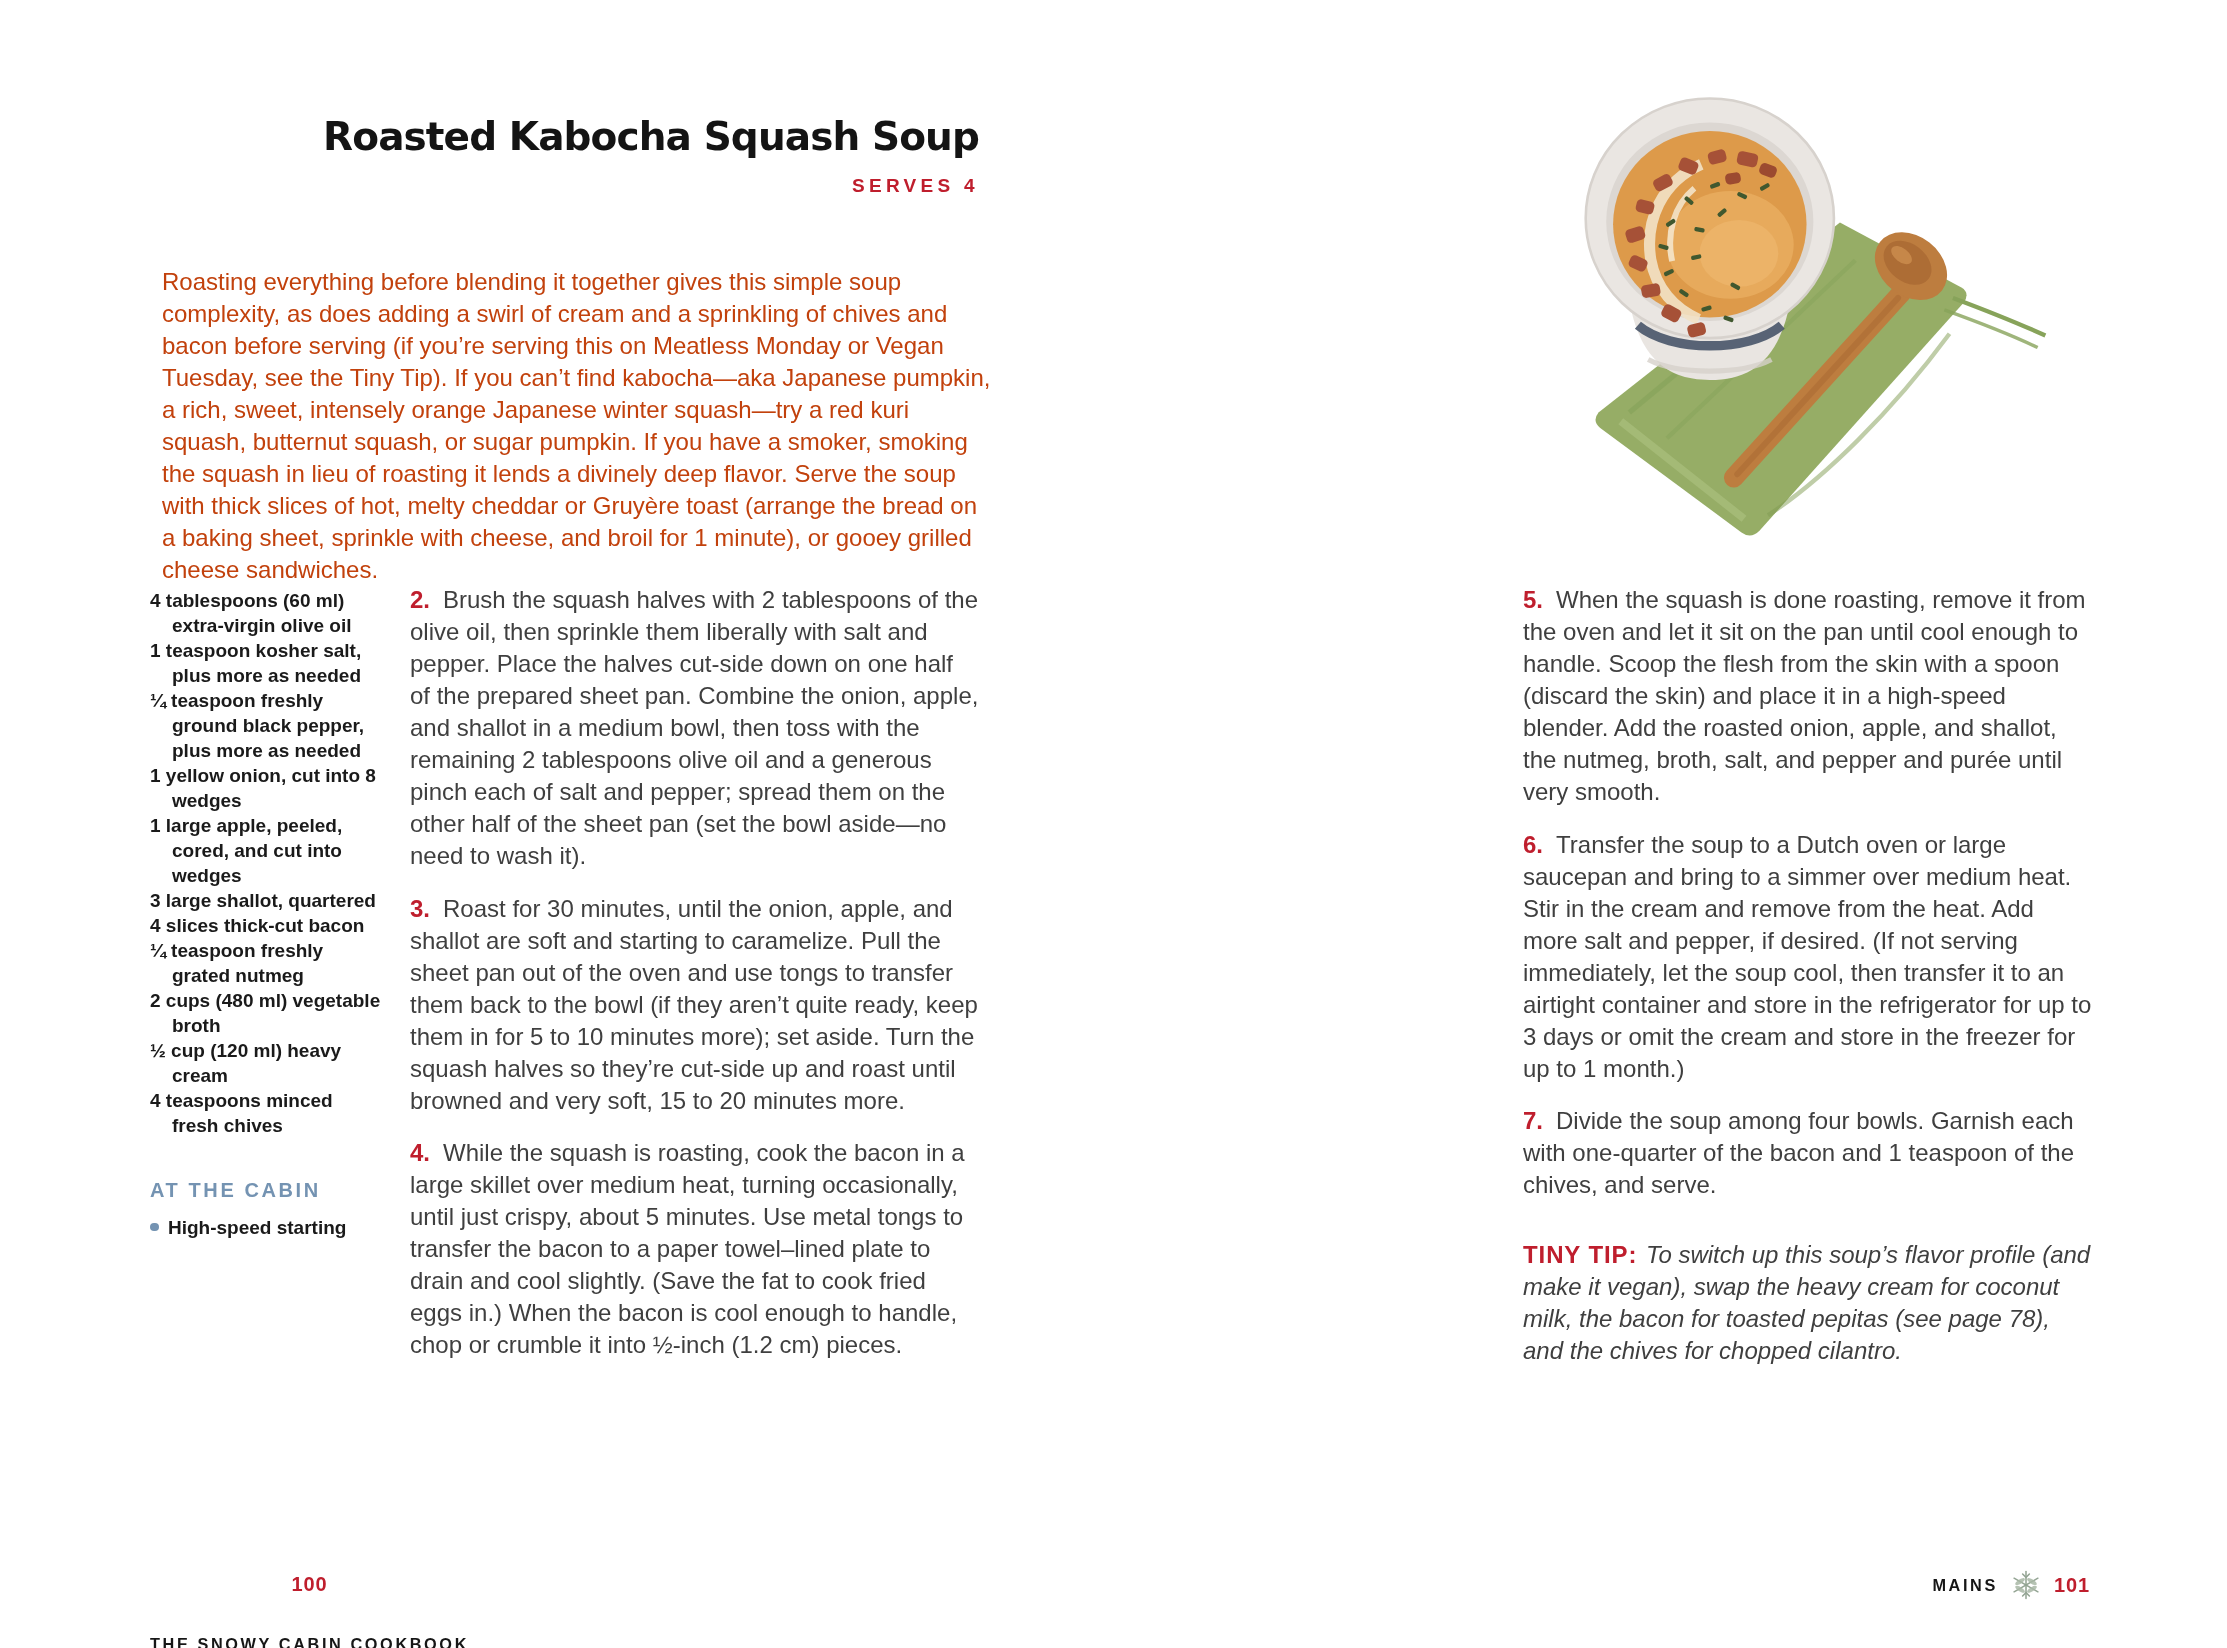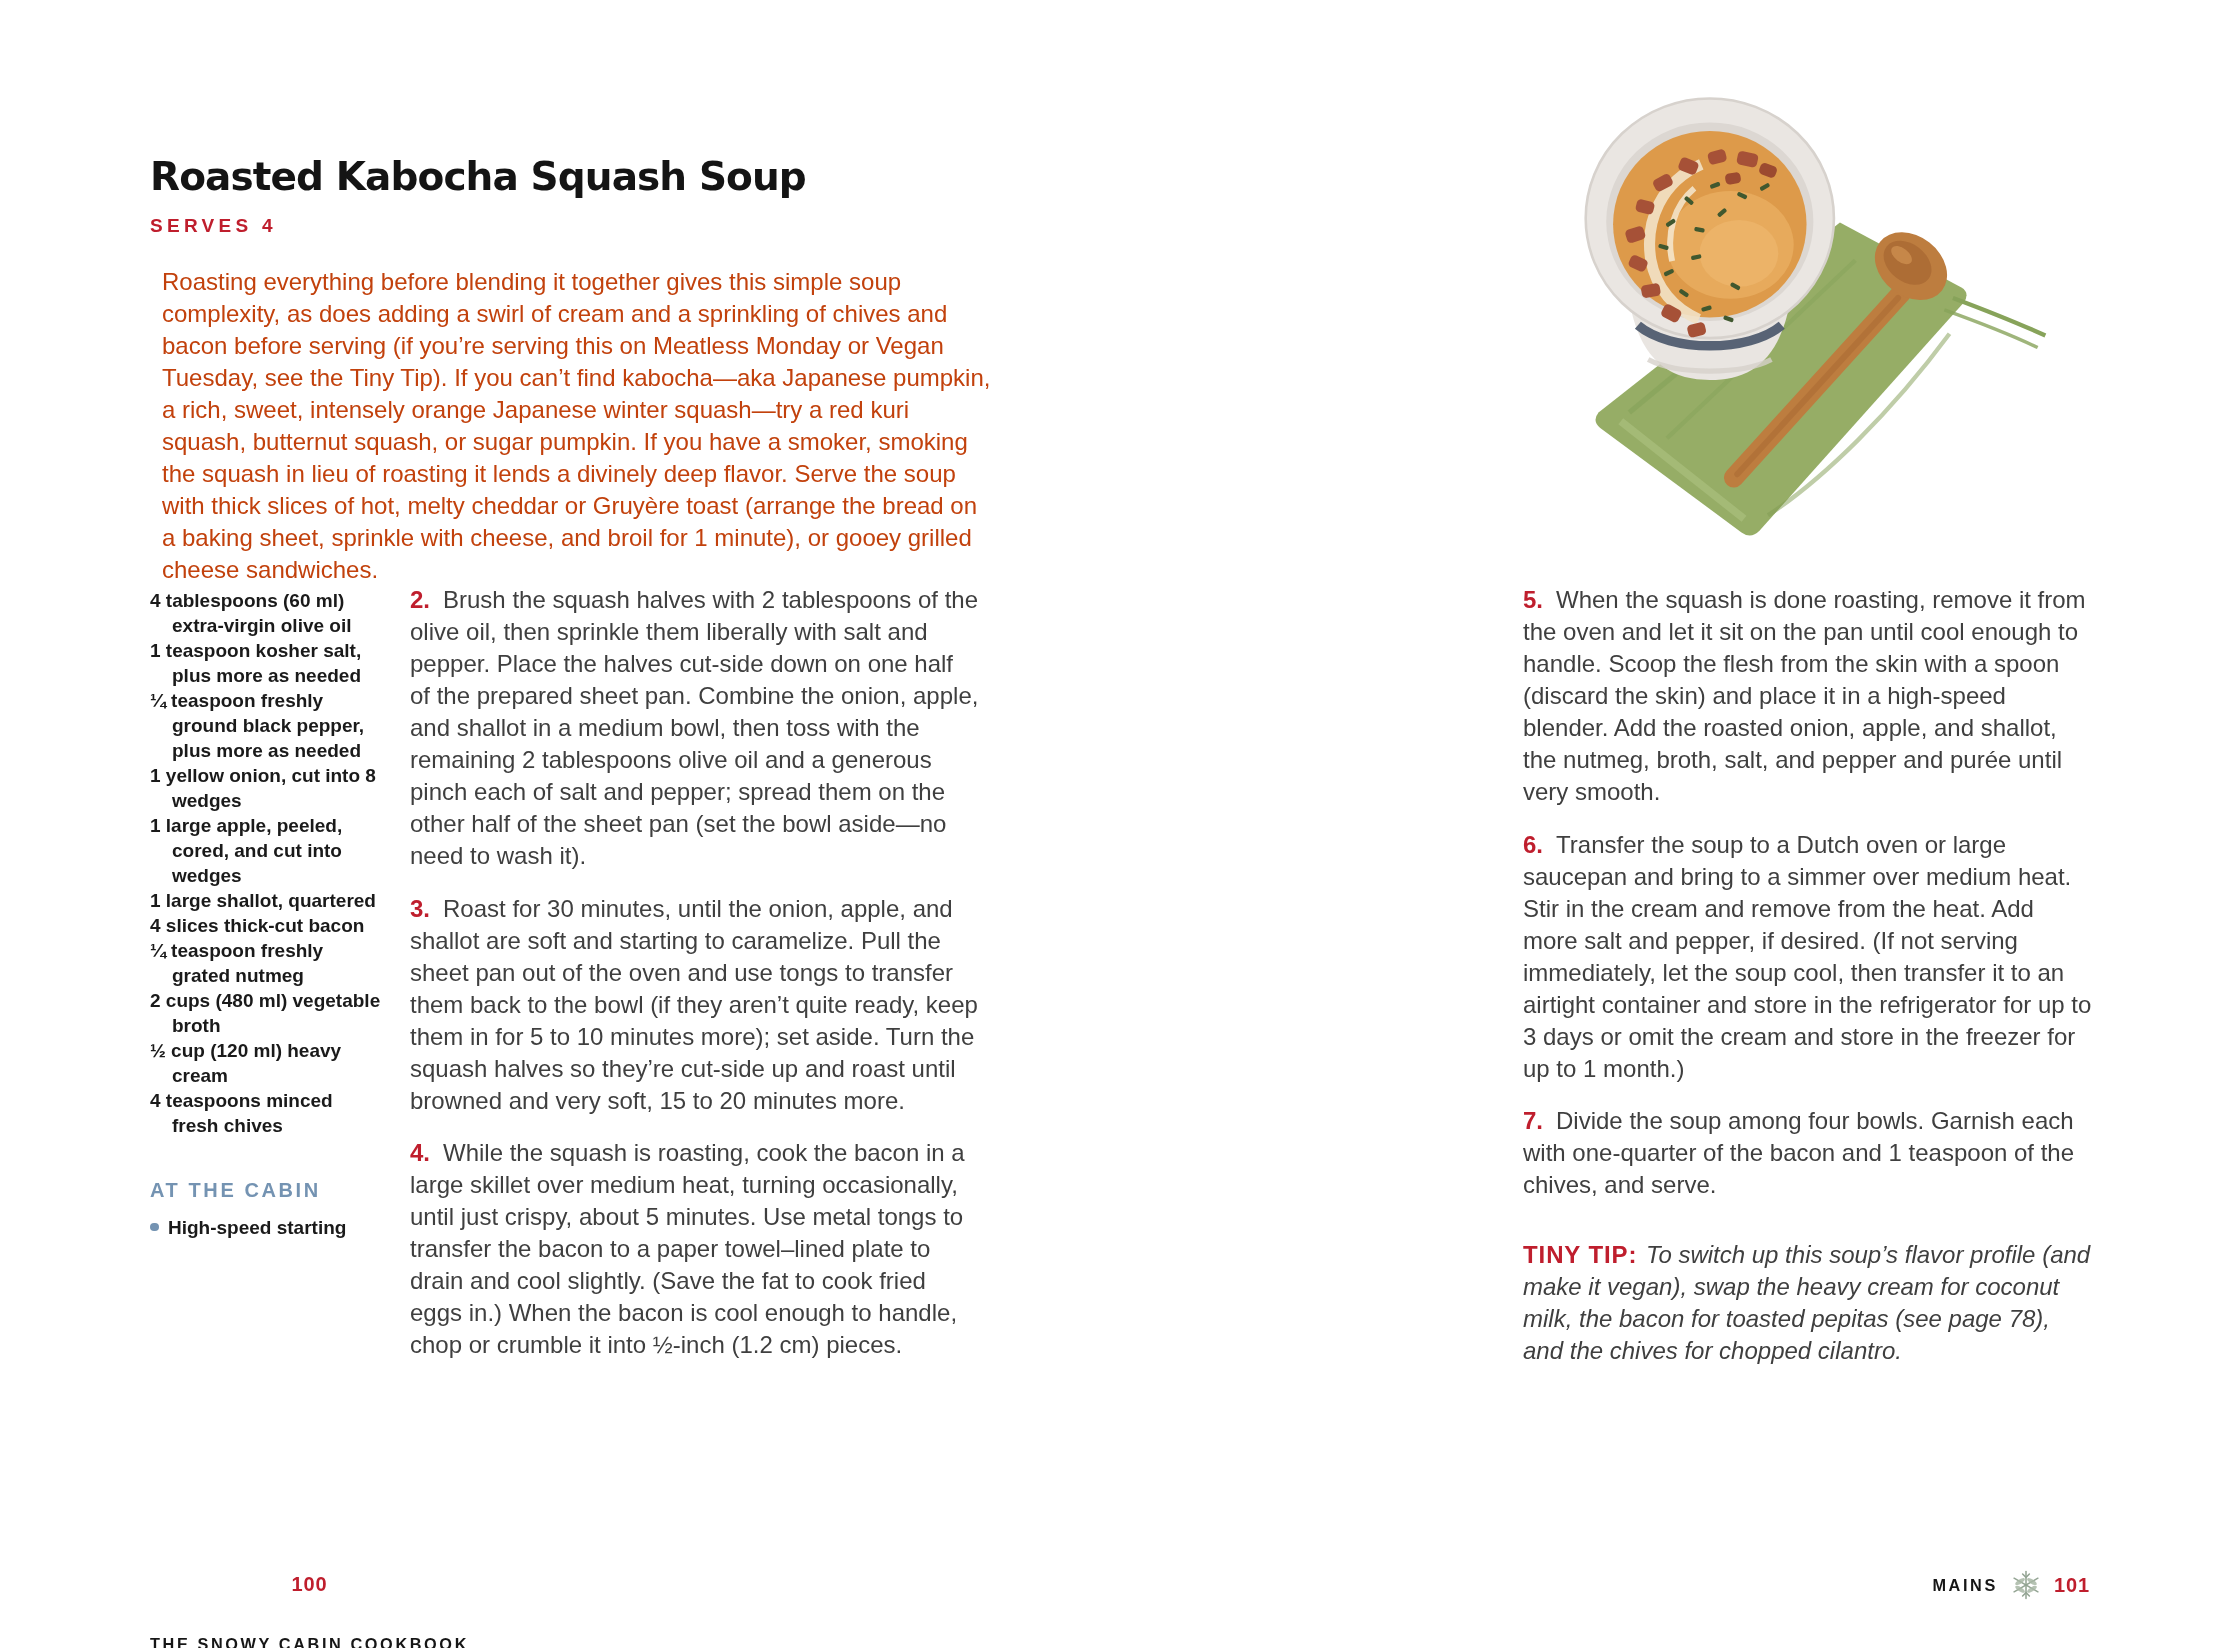--- a/index.html
+++ b/index.html
@@ -3,21 +3,21 @@
 <meta charset="utf-8">
 <style>
   html,body{margin:0;padding:0;background:#ffffff;}
   .spread{
     position:relative;width:2227px;height:1648px;background:#ffffff;
     font-family:"Liberation Sans",sans-serif;color:#3d3d3d;overflow:hidden;
   }
   :root{--red:#bf1e2d;--blue:#7493b2;}
 
   
-  .title-block{position:absolute;left:150px;top:115px;width:829px;text-align:left;margin-top:40px;}
+  .title-block{position:absolute;left:150px;top:115px;width:829px;text-align:right;}
   .recipe-title{
     margin:0;font-family:"DejaVu Sans",sans-serif;font-weight:700;
     font-size:39px;line-height:1.15;letter-spacing:-0.9px;color:#141414;
   }
   .serves{
     margin-top:15.4px;font-size:19px;font-weight:700;letter-spacing:4.3px;color:var(--red);
   }
   .intro{
     position:absolute;left:150px;top:254px;width:833px;margin:12px;
     font-size:24px;line-height:32px;color:#c2410c;
@@ -79,21 +79,21 @@
         <p class="ingredient">4 tablespoons (60 ml) extra-virgin olive oil</p>
 
         <p class="ingredient">1 teaspoon kosher salt, plus more as needed</p>
 
         <p class="ingredient">¼ teaspoon freshly ground black pepper, plus more as needed</p>
 
         <p class="ingredient">1 yellow onion, cut into 8 wedges</p>
 
         <p class="ingredient">1 large apple, peeled, cored, and cut into wedges</p>
 
-        <p class="ingredient">1 large shallot, quartered</p>
+        <p class="ingredient">3 large shallot, quartered</p>
 
         <p class="ingredient">4 slices thick-cut bacon</p>
 
         <p class="ingredient">¼ teaspoon freshly grated nutmeg</p>
 
         <p class="ingredient">2 cups (480 ml) vegetable broth</p>
 
         <p class="ingredient">½ cup (120 ml) heavy cream</p>
 
         <p class="ingredient">4 teaspoons minced fresh chives</p>

